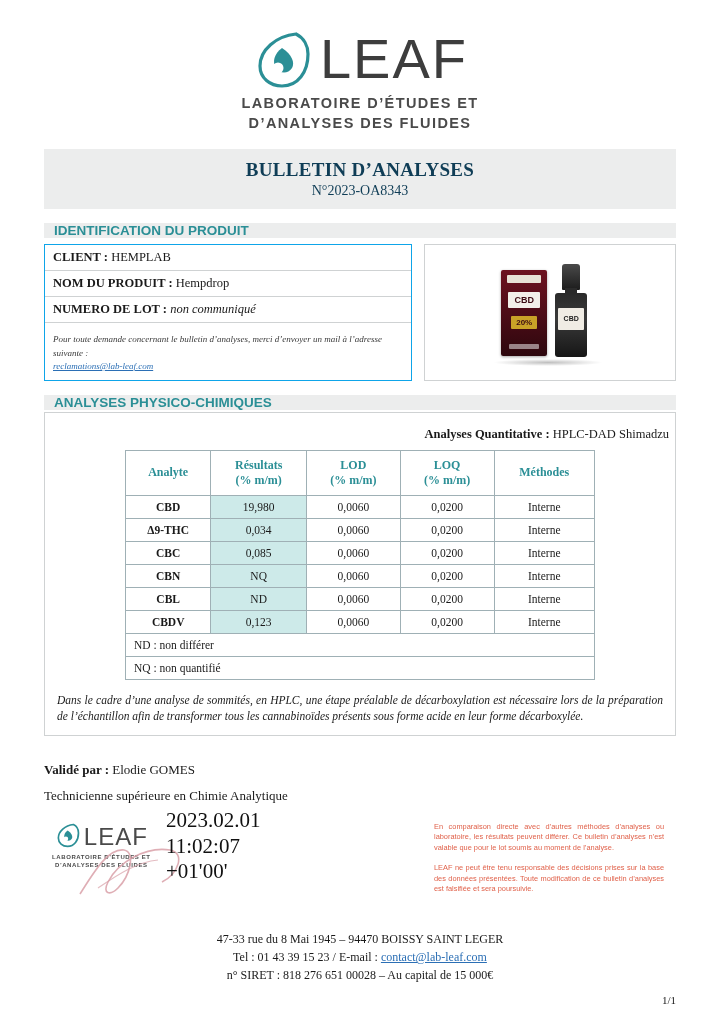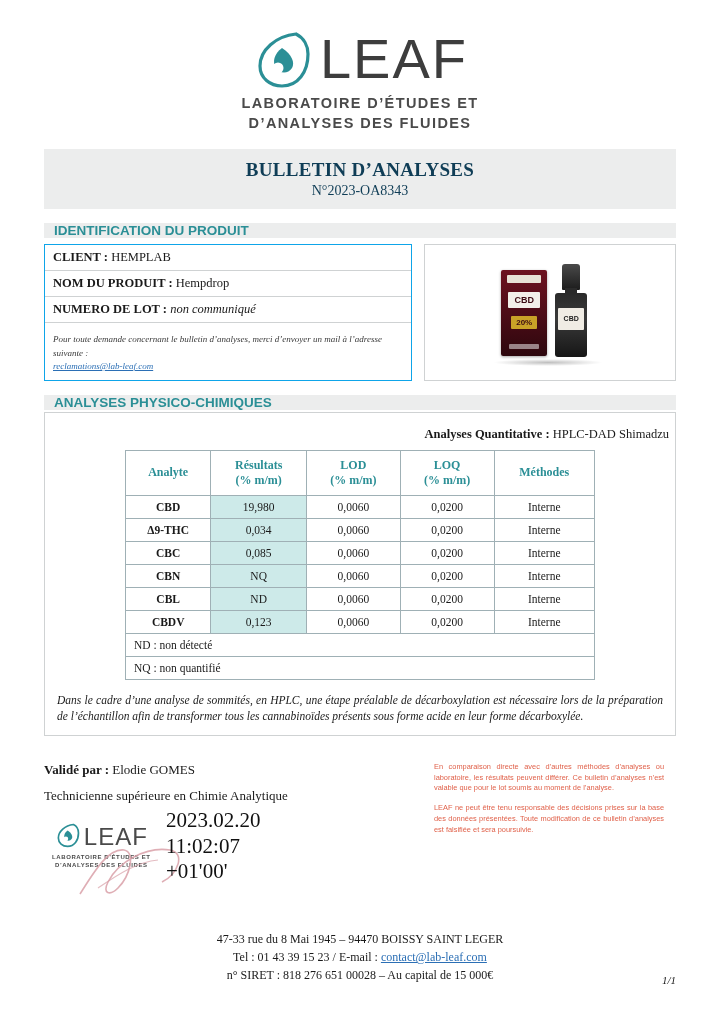--- a/index.html
+++ b/index.html
@@ -252,20 +252,21 @@
     border: 1px solid #cfd2d3;
     padding: 6px 6px 10px 6px;
     margin-top: 2px;
   }
 
   
   .valid-wrap {
     display: flex;
     margin-top: 26px;
     gap: 10px;
+    align-items: flex-end;
   }
   .valid-left { width: 380px; position: relative; }
   .valid-by { font-size: 13px; }
   .valid-by b { font-weight: bold; }
   .valid-title { font-size: 13px; margin-top: 10px; }
   .sig-zone { position: relative; height: 96px; margin-top: 4px; }
   .sig-logo {
     position: absolute; left: 8px; top: 14px;
     display: flex; flex-direction: column; align-items: center;
   }
@@ -299,23 +300,22 @@
   .footer {
     position: absolute;
     left: 0; right: 0; bottom: 34px;
     text-align: center;
     font-size: 12px;
     line-height: 1.5;
   }
   .footer a { color: #2b6fb5; text-decoration: underline; }
   .pagenum {
     position: absolute;
-    right: 44px; bottom: 32px;
+    right: 44px; bottom: 12px;
     font-size: 11px;
-    font-style: italic;
   }
 </style>
 </head>
 <body>
 
 <div class="page">
 
   <div class="logo-wrap">
     <div class="logo-row">
       <span class="leaf-mark">
@@ -451,21 +451,21 @@
           <td class="analyte">CBDV</td>
           <td class="res">0,123</td>
           <td>0,0060</td>
           <td>0,0200</td>
           <td>Interne</td>
         </tr>
       </tbody>
     </table>
 
     <div class="legend">
-      <div>ND : non détecté</div>
+      <div>ND : non différer</div>
       <div>NQ : non quantifié</div>
     </div>
 
     <div class="note-para">Dans le cadre d’une analyse de sommités, en HPLC, une étape préalable de décarboxylation est nécessaire lors de la préparation de l’échantillon afin de transformer tous les cannabinoïdes présents sous forme acide en leur forme décarboxylée.</div>
   </div>
 
   <div class="valid-wrap">
     <div class="valid-left">
       <div class="valid-by">
         <b>Validé par :</b>
@@ -492,21 +492,21 @@
         </div>
 
         <span class="scribble">
           <svg width="150" height="70" viewBox="0 0 150 70">
             <path d="M6 58 C20 36, 34 12, 50 14 C62 16, 56 40, 44 52 C36 60, 28 58, 34 46 C44 26, 72 10, 96 14 C112 17, 104 38, 88 46" fill="none" stroke="#d9a0a8" stroke-width="1.6" opacity="0.85"></path>
             <path d="M24 52 C42 40, 62 26, 84 24" fill="none" stroke="#d9a0a8" stroke-width="1.2" opacity="0.7"></path>
           </svg>
         </span>
 
         <div class="stamp">
-          <div>2023.02.20</div>
+          <div>2023.02.01</div>
           <div>11:02:07</div>
           <div>+01'00'</div>
         </div>
       </div>
     </div>
 
     <div class="valid-right">
       <p>En comparaison directe avec d’autres méthodes d’analyses ou laboratoire, les résultats peuvent différer. Ce bulletin d’analyses n’est valable que pour le lot soumis au moment de l’analyse.</p>
       <p>LEAF ne peut être tenu responsable des décisions prises sur la base des données présentées. Toute modification de ce bulletin d’analyses est falsifiée et sera poursuivie.</p>
     </div>

